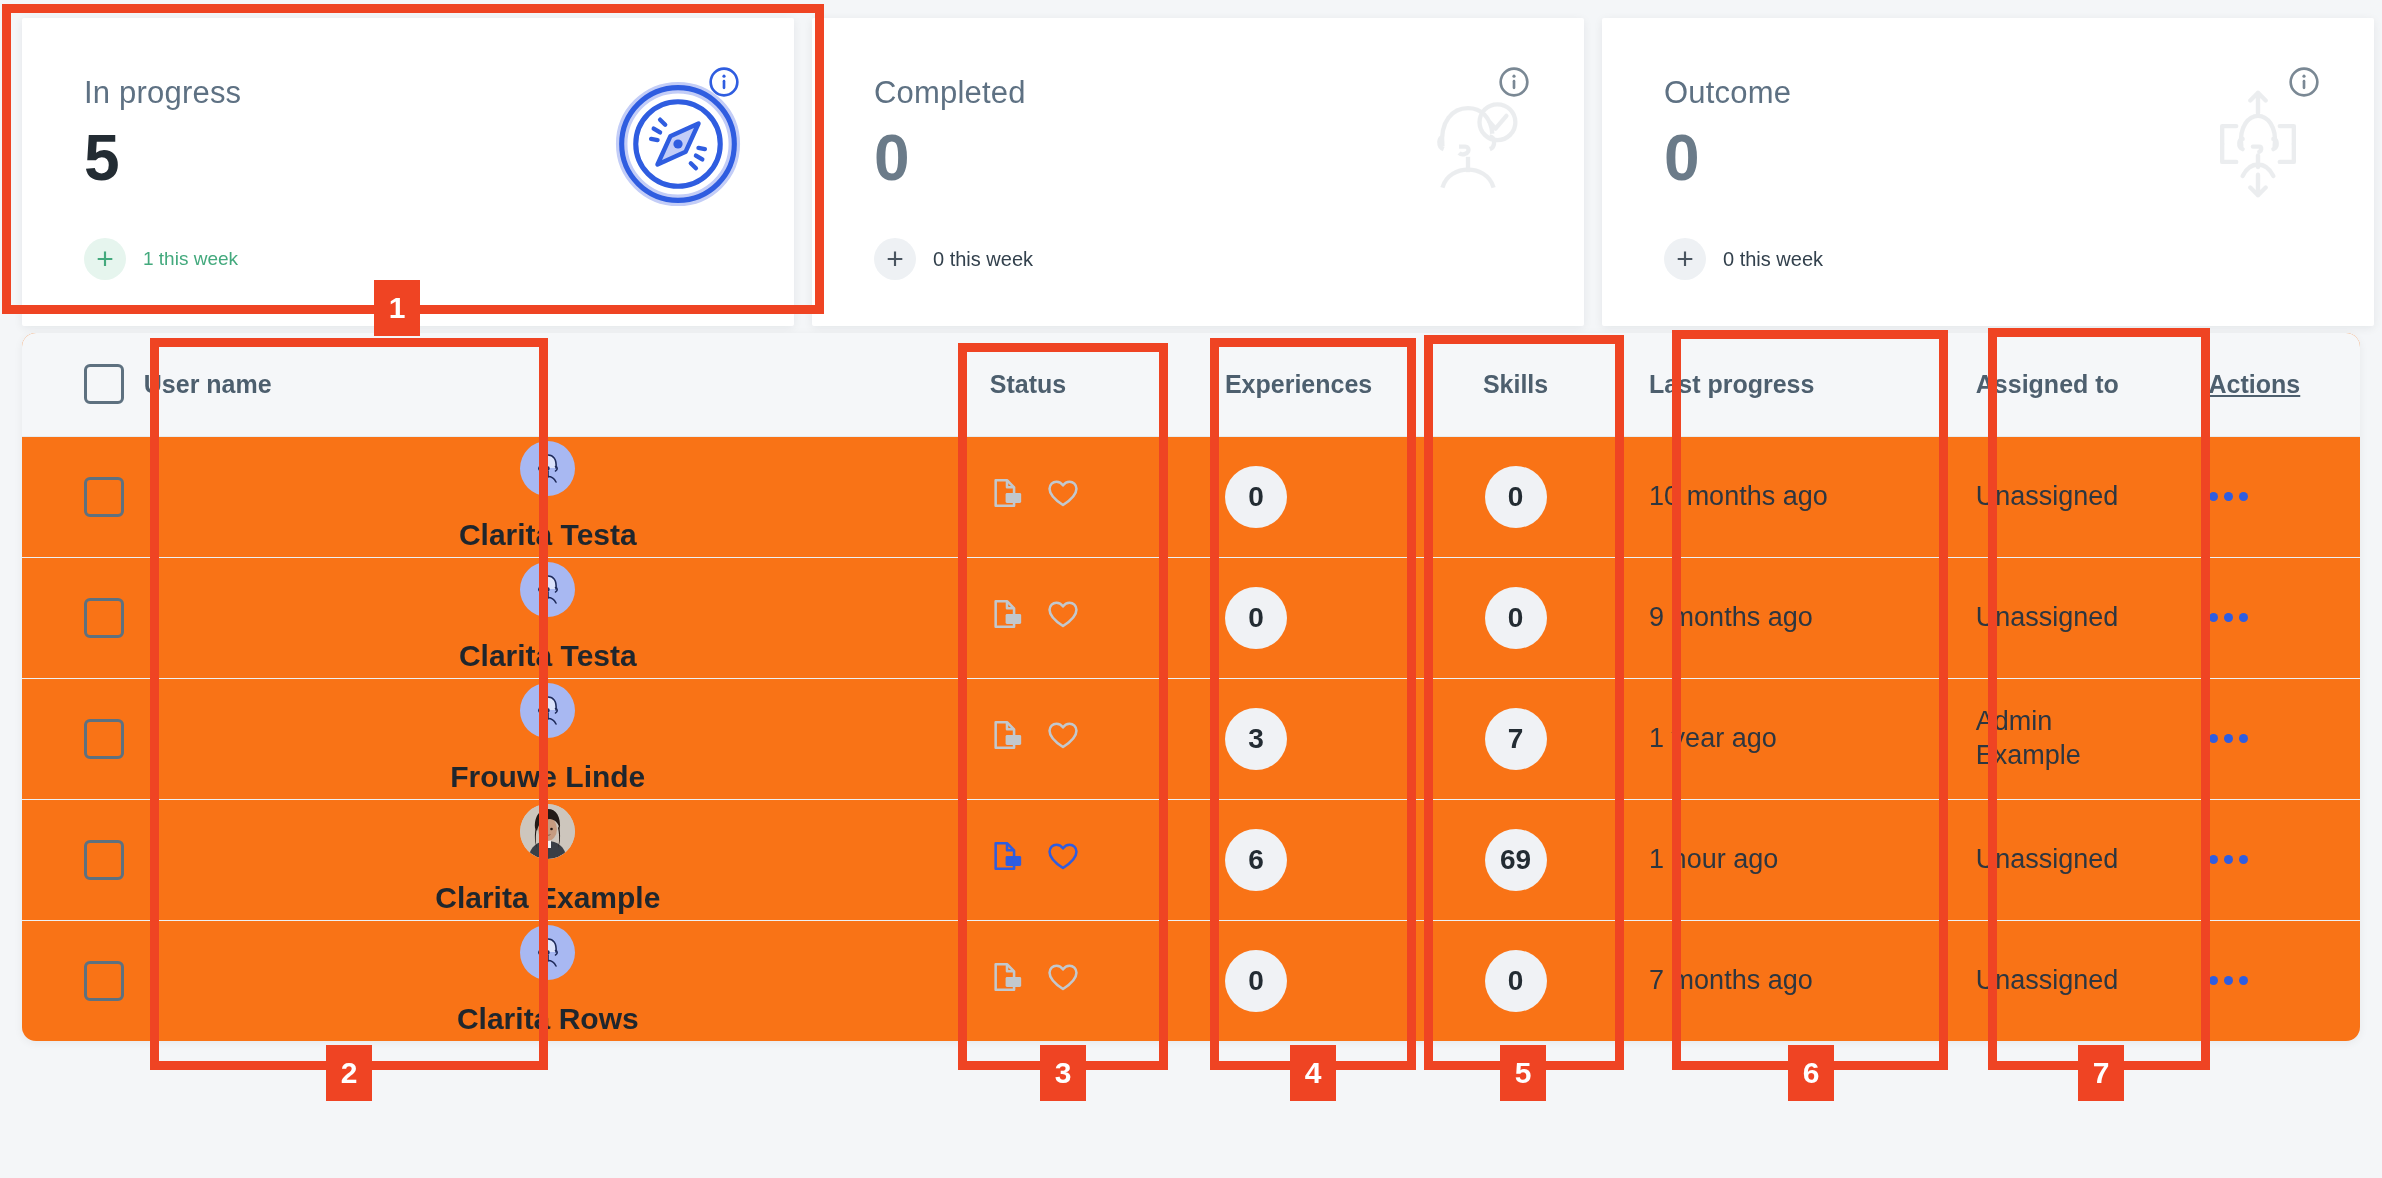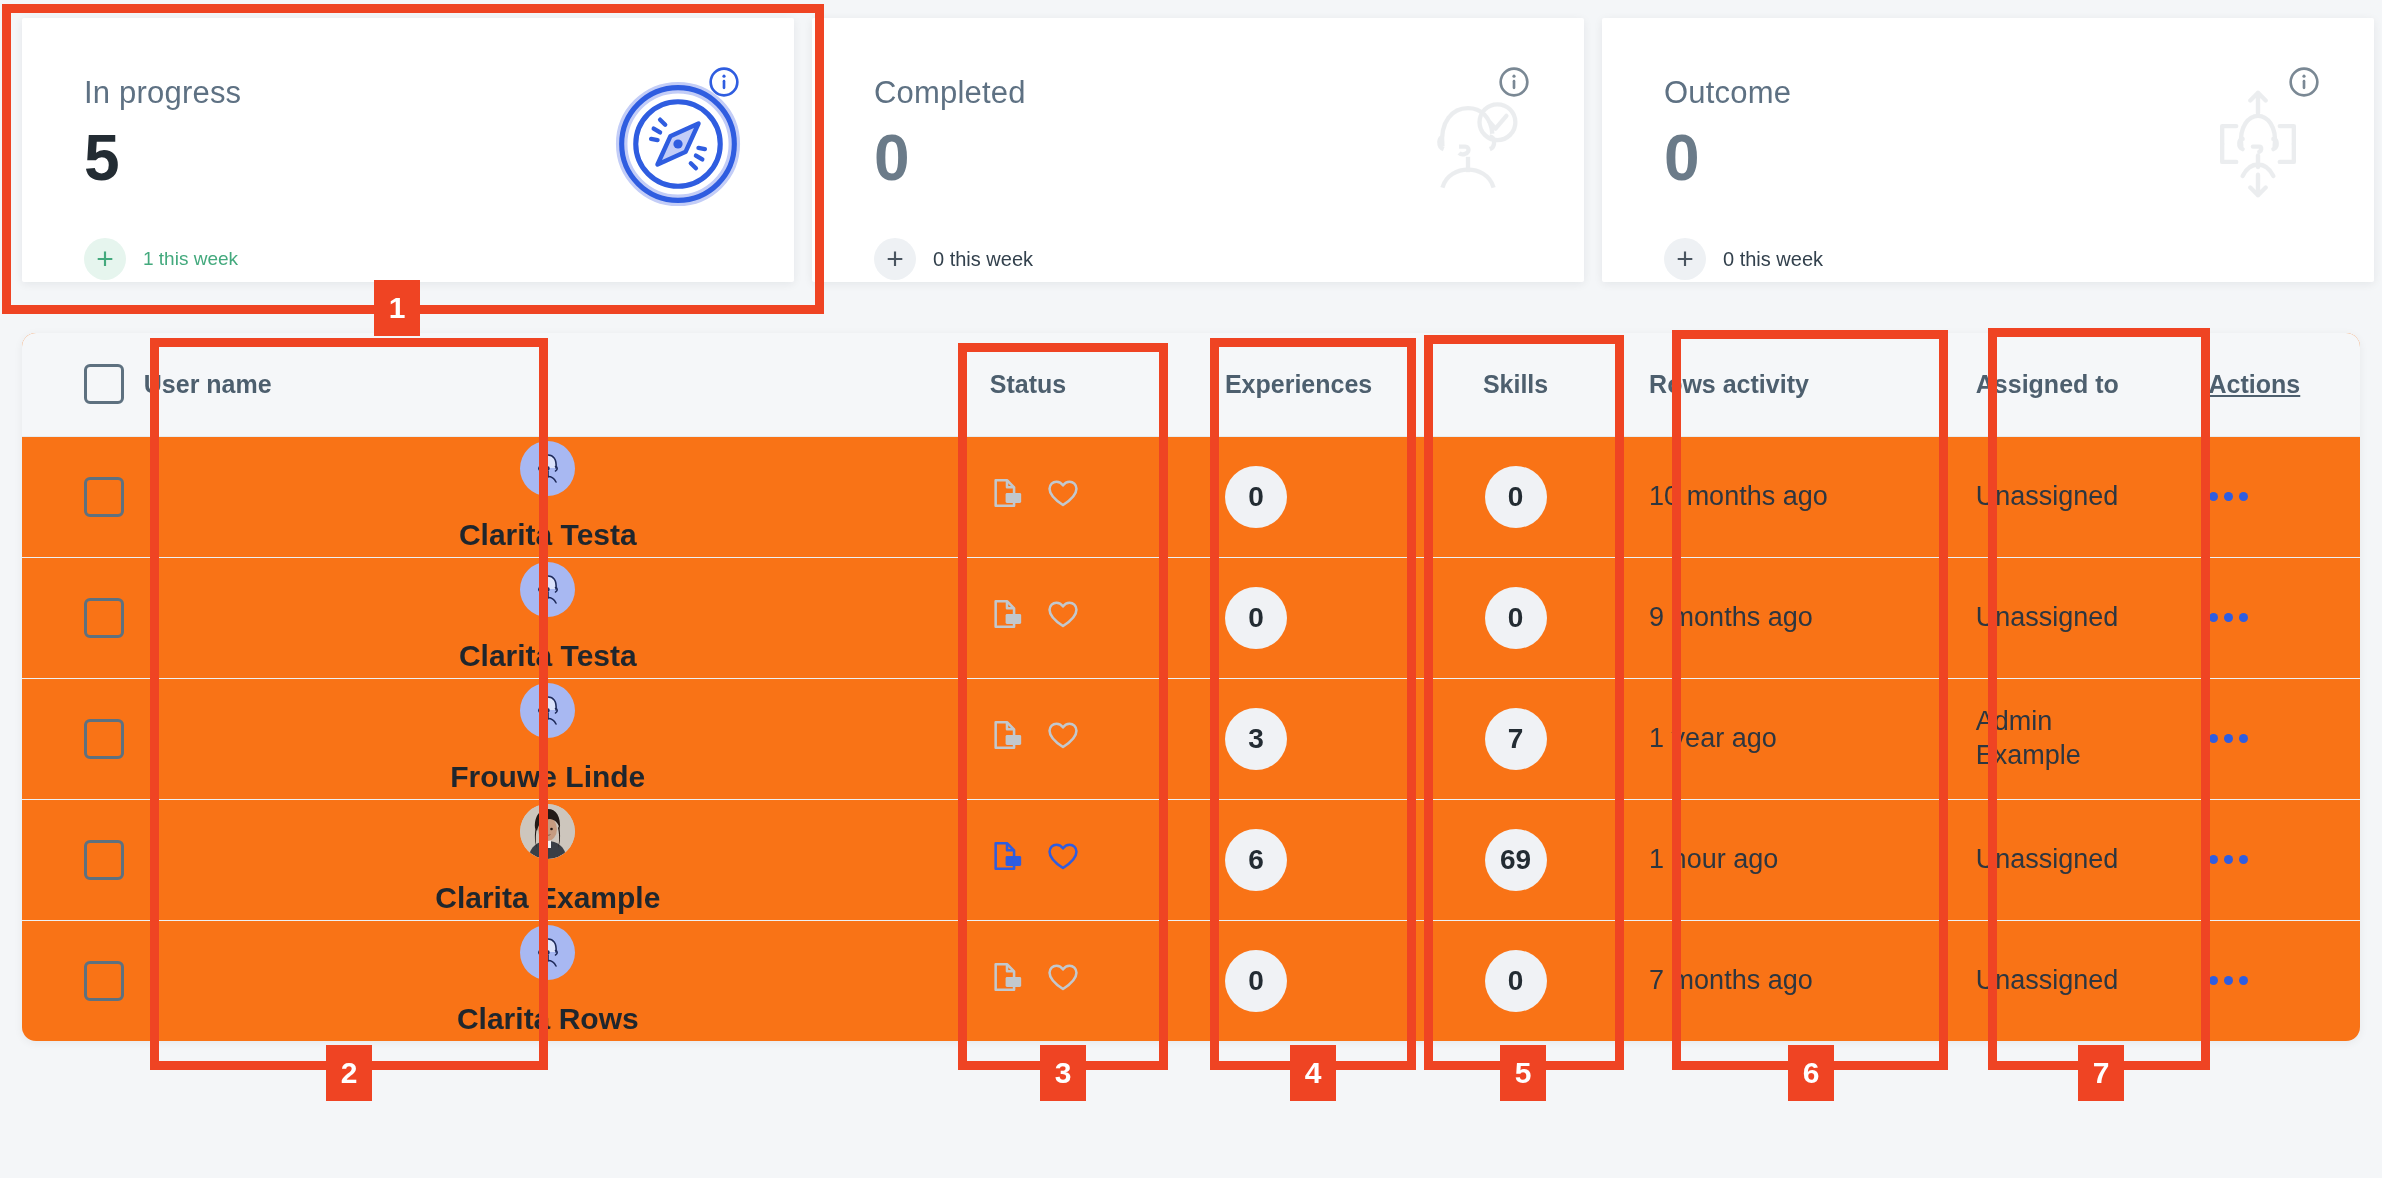--- a/index.html
+++ b/index.html
@@ -8,21 +8,21 @@
     background: #f4f6f8;
     font-family: "Liberation Sans", sans-serif;
     overflow: hidden;
   }
   .page { position: relative; width: 2382px; height: 1178px; background: #f4f6f8; }
 
   
   .cards { position: absolute; left: 22px; top: 18px; display: flex; gap: 18px; }
   .card {
     position: relative;
-    width: 772px; height: 264px;
+    width: 772px; height: 308px;
     background: #ffffff;
     border-radius: 2px;
     box-shadow: 0 2px 10px rgba(16,24,40,.07);
     overflow: hidden;
   }
   .card .label {
     position: absolute; left: 62px; top: 57px;
     font-size: 31px; color: #5e7183; letter-spacing: .2px;
   }
   .card .value {
@@ -256,21 +256,21 @@
       </colgroup>
       <thead>
         <tr>
           <th class="cell-pad-chk">
             <span class="cbox"></span>
           </th>
           <th class="cell-pad-name">User name</th>
           <th class="cell-pad-status">Status</th>
           <th class="cell-pad-exp">Experiences</th>
           <th class="cell-pad-skill">Skills</th>
-          <th class="cell-pad-last">Rows activity</th>
+          <th class="cell-pad-last">Last progress</th>
           <th class="cell-pad-assign">Assigned to</th>
           <th class="cell-pad-act">Actions</th>
         </tr>
       </thead>
       <tbody id="tbody">
           <tr>
             <td class="cell-pad-chk">
               <span class="cbox"></span>
             </td>
             <td class="cell-pad-name">

